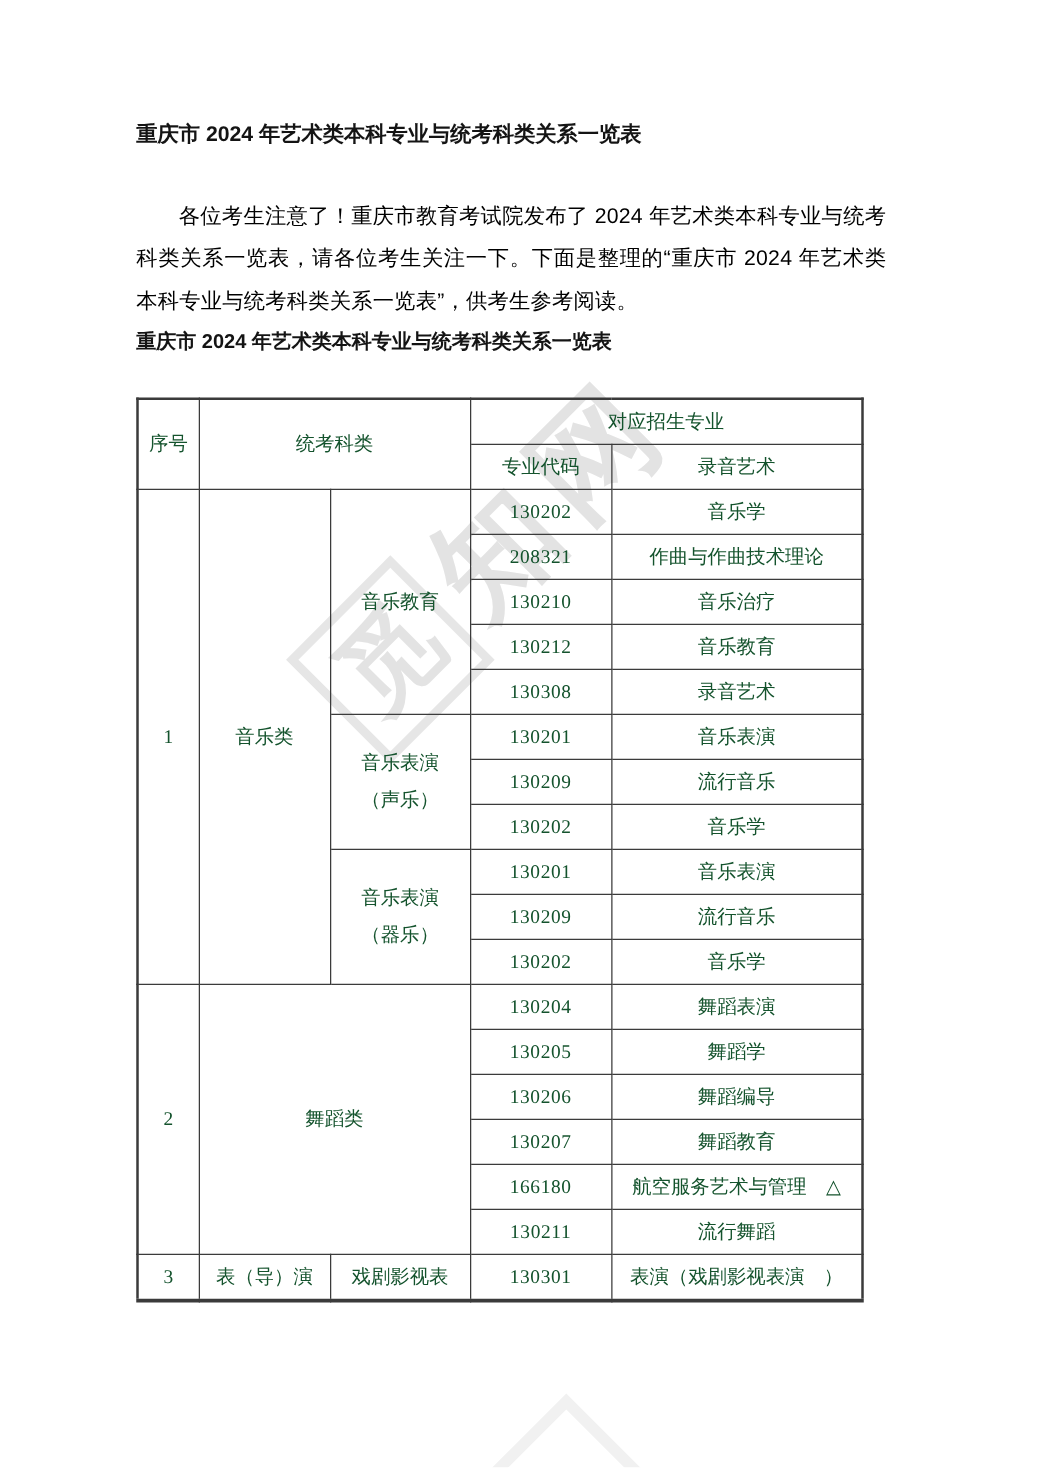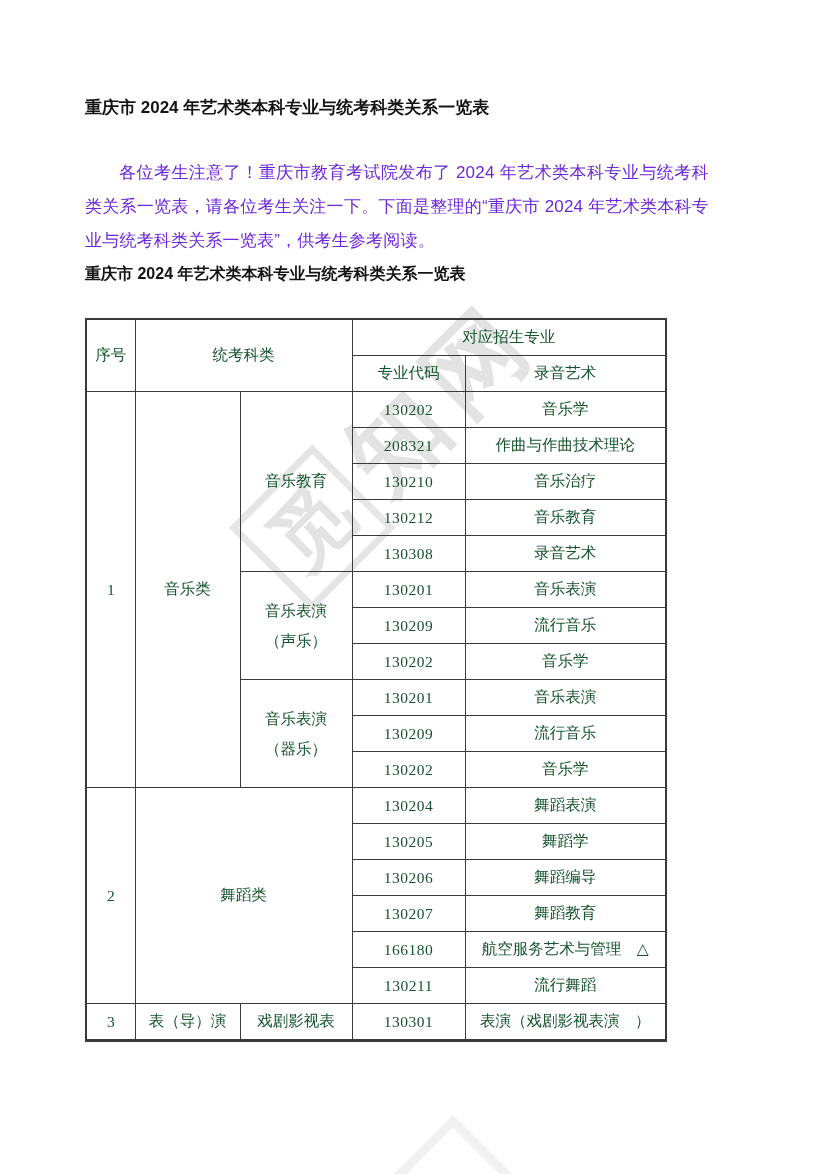--- a/index.html
+++ b/index.html
@@ -64,36 +64,36 @@
     font-size: 96px;
     font-weight: bold;
     color: #efefef;
     z-index: 0;
     pointer-events: none;
   }
   
   .content {
     position: relative;
     z-index: 1;
-    padding: 96px 121px 0 85px;
+    padding: 96px 121px 0 109px;
   }
   .doc-title {
     margin: 0;
     font-size: 17px;
     line-height: 24px;
     font-weight: bold;
     color: #141414;
   }
   .intro {
     margin: 36px 0 0 0;
     font-size: 17px;
     line-height: 34px;
     text-align: justify;
     text-indent: 2em;
-    color: #6d28d9;
+    color: #000000;
     letter-spacing: 0.2px;
   }
   .table-caption {
     margin: 5px 0 0 0;
     font-size: 16px;
     line-height: 22px;
     font-weight: bold;
     color: #141414;
   }
   

